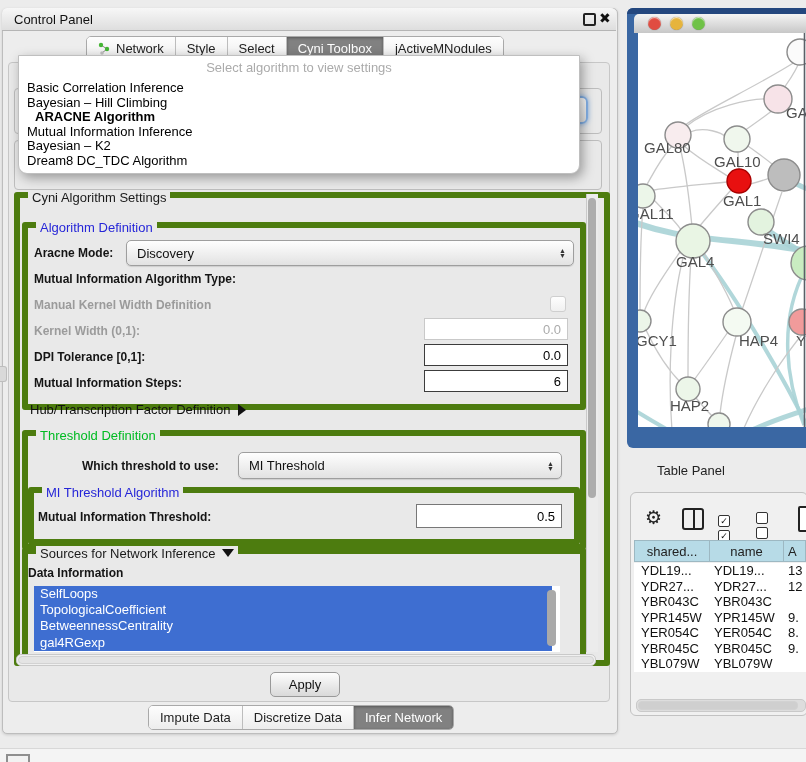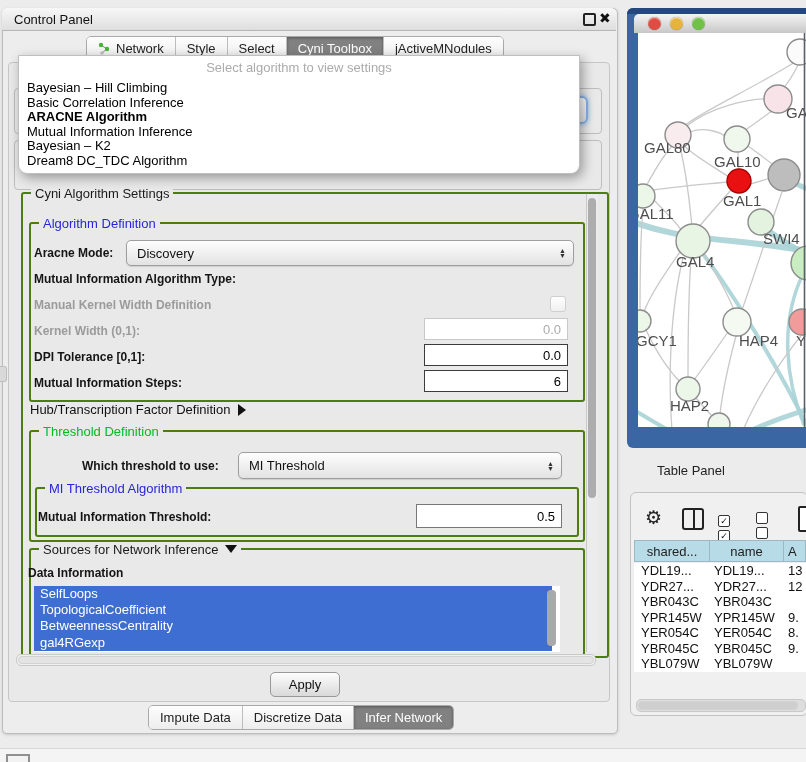--- a/index.html
+++ b/index.html
@@ -30,24 +30,24 @@
   .ghost-box{border:1px solid #BDBDBD;border-radius:4px;}
   .focus-combo{left:380px;top:96px;width:204px;height:24px;border-radius:6px;background:linear-gradient(#FDFDFD,#E4E4E4);
                border:2px solid #85B2E8;box-shadow:0 0 5px #7FAFE8;}
 
   
   .dropdown{left:18px;top:55px;width:560px;height:117px;background:#FFF;border:1px solid #BFBFBF;
             border-radius:0 0 9px 9px;box-shadow:3px 4px 12px rgba(0,0,0,.35);z-index:30;}
   .dd-prompt{width:100%;text-align:center;color:#ABABAB;margin-top:4px;font-size:13px;}
   .dd-items{margin-top:6px;}
   .dd-item{padding-left:8px;line-height:14.6px;font-size:13px;color:#000;white-space:nowrap;}
-  .dd-item.sel{font-weight:bold;}
-
-  
-  .grp{border:2px solid #4d7c0f;border-radius:3px;margin-left:7px;}
+  .dd-item.sel{font-weight:bold;margin-left:8px;}
+
+  
+  .grp{border:6px solid #4d7c0f;border-radius:3px;}
   .gtitle{position:absolute;top:-8px;left:8px;background:#E9E9E9;padding:0 4px;font-size:13px;white-space:nowrap;}
   .blue{color:var(--title-blue);}
   .green{color:var(--title-green);}
   .lbl{font-size:12px;font-weight:bold;color:#151515;white-space:nowrap;}
   .lbl.dis{color:#9B9B9B;}
 
   
   .combo{display:flex;align-items:center;border:1px solid #9E9E9E;border-radius:5px;height:24px;
          background:linear-gradient(#FEFEFE,#E2E2E2);box-shadow:0 1px 1px rgba(0,0,0,.12);}
   .combo .cval{flex:1;padding-left:10px;font-size:13px;color:#111;white-space:nowrap;overflow:hidden;}
@@ -146,22 +146,22 @@
 
   <div class="abs inner-panel"></div>
 
   <div class="abs ghost-box" style="left:14px;top:88px;width:586px;height:44px;"></div>
   <div class="abs focus-combo"></div>
   <div class="abs ghost-box" style="left:14px;top:140px;width:586px;height:48px;"></div>
 
   <div class="abs dropdown">
     <div class="dd-prompt">Select algorithm to view settings</div>
     <div class="dd-items">
+      <div class="dd-item">Basic Correlation Inference</div>
       <div class="dd-item">Bayesian – Hill Climbing</div>
-      <div class="dd-item">Basic Correlation Inference</div>
       <div class="dd-item sel">ARACNE Algorithm</div>
       <div class="dd-item">Mutual Information Inference</div>
       <div class="dd-item">Bayesian – K2</div>
       <div class="dd-item">Dream8 DC_TDC Algorithm</div>
     </div>
   </div>
 
   <div class="abs grp" style="left:14px;top:192px;width:584px;height:462px;">
     <span class="gtitle">Cyni Algorithm Settings</span>
   </div>

